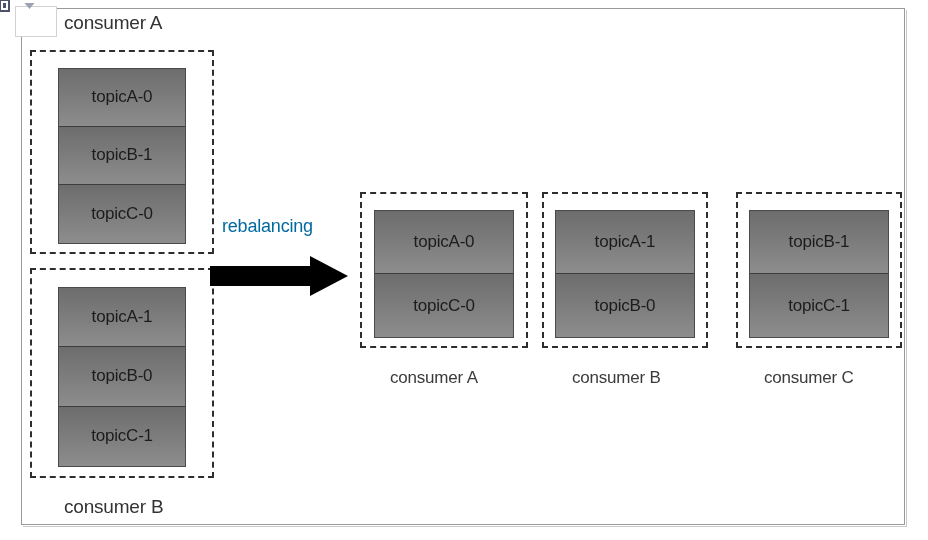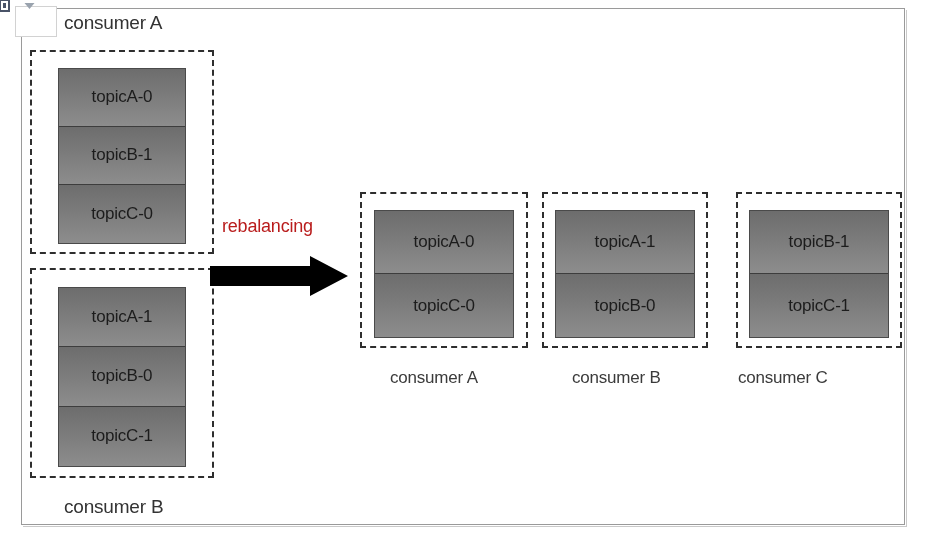--- a/index.html
+++ b/index.html
@@ -127,21 +127,21 @@
     left: 210px;
     top: 255px;
     width: 140px;
     height: 42px;
   }
   .arrow-label {
     position: absolute;
     left: 222px;
     top: 216px;
     font-size: 18px;
-    color: #b91c1c;
+    color: #0369a1;
     white-space: nowrap;
     letter-spacing: -0.2px;
   }
 </style>
 </head>
 <body>
 
 <div class="doc-frame-shadow"></div>
 <div class="doc-frame"></div>
 
@@ -196,13 +196,13 @@
   </div>
 </div>
 <div class="label-sm" style="left:572px; top:368px;">consumer B</div>
 
 <div class="group" style="left:736px; top:192px; width:166px; height:156px;">
   <div class="stack" style="width:140px; height:128px;">
     <div class="cell" style="height:50%;">topicB-1</div>
     <div class="cell" style="height:50%;">topicC-1</div>
   </div>
 </div>
-<div class="label-sm" style="left:738px; top:368px;">consumer C</div>
+<div class="label-sm" style="left:764px; top:368px;">consumer C</div>
 
 </body></html>

